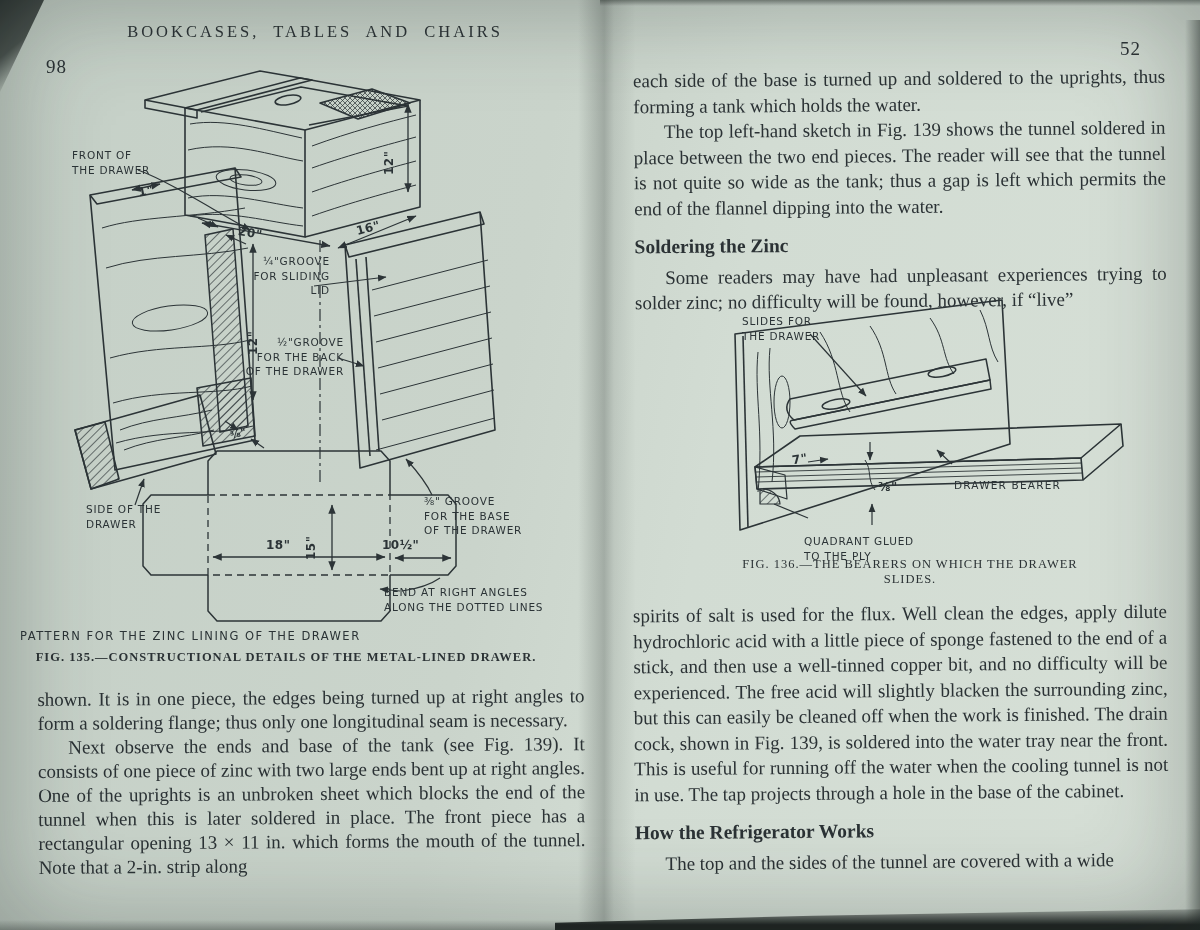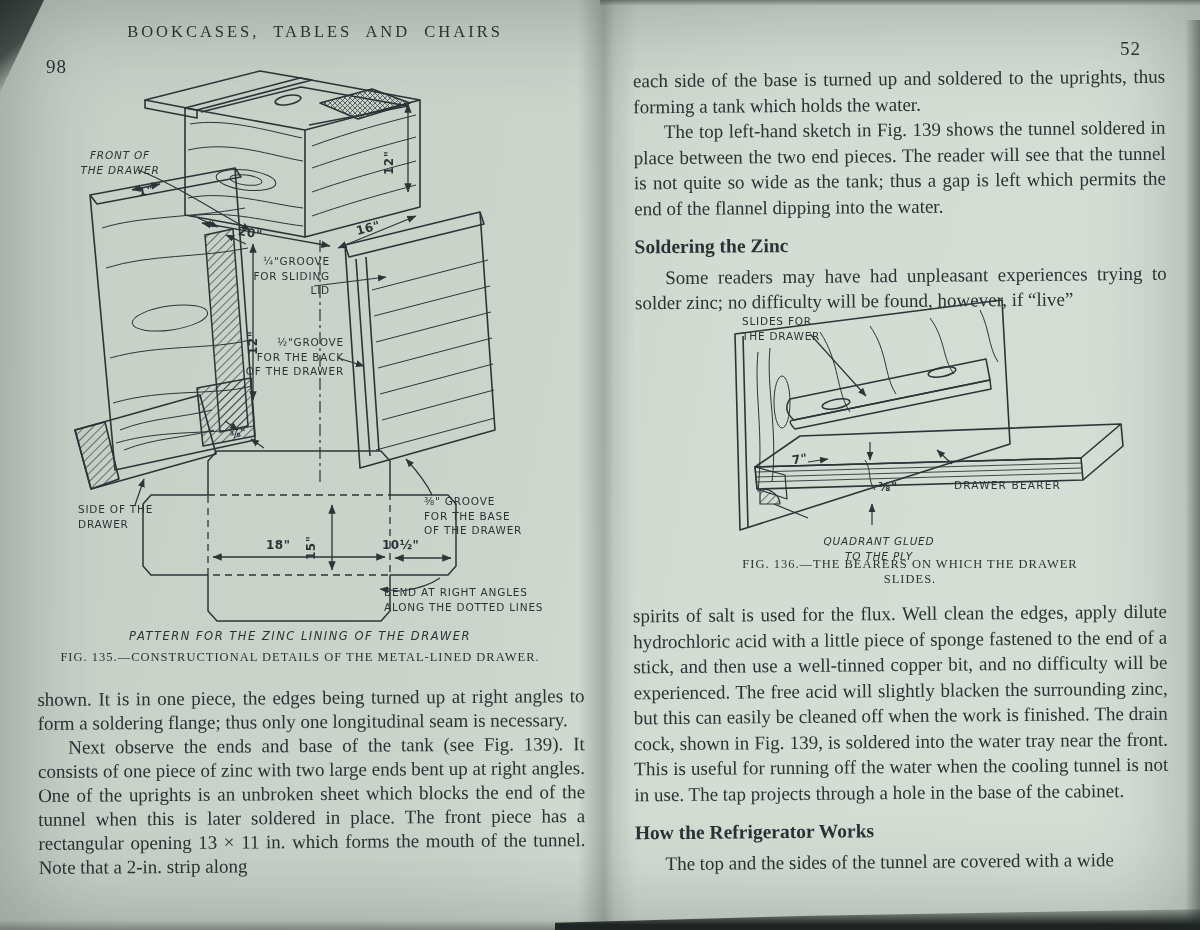--- a/index.html
+++ b/index.html
@@ -16,21 +16,21 @@
   .leftbody{font:19px/24px "Liberation Serif",serif;}
   .figure{position:absolute;}
   .figure svg{position:absolute;left:0;top:0;}
   .fig-label{position:absolute;font-family:"DejaVu Sans",sans-serif;font-size:10.5px;
              line-height:1.4;letter-spacing:0.8px;color:#2b3336;white-space:pre-line;}
   .dim-label{position:absolute;font-family:"DejaVu Sans",sans-serif;font-size:12px;font-weight:bold;
              letter-spacing:0.5px;color:#2b3336;white-space:nowrap;}
   .caption{position:absolute;text-align:center;font-size:12.5px;letter-spacing:1px;
            color:#2b3235;white-space:pre-line;}
   .right-align{text-align:right;}
-  .center{text-align:center;font-style:italic;}
+  .center{text-align:left;}
   
   .vignette{position:absolute;inset:0;box-shadow:inset 0 0 95px 12px rgba(38,46,42,0.30);pointer-events:none;}
   .corner-tl{position:absolute;left:0;top:0;width:44px;height:92px;
              background:linear-gradient(140deg,#2e3533 0%,#4a524e 45%,rgba(90,100,95,0) 75%);
              clip-path:polygon(0 0,100% 0,0 100%);}
   .gutter{position:absolute;left:578px;top:0;width:58px;height:930px;
           background:linear-gradient(to right,rgba(35,43,40,0) 0%,rgba(35,43,40,0.26) 45%,rgba(35,43,40,0.10) 62%,rgba(35,43,40,0) 100%);}
   .bottom-band{position:absolute;left:555px;bottom:0;width:645px;height:26px;
                background:linear-gradient(to bottom,rgba(28,33,31,0) 0%,#1d2220 80%);
                clip-path:polygon(0 100%,0 72%,40% 45%,100% 20%,100% 100%);}
@@ -181,34 +181,34 @@
     <div class="dim-label" style="left:218px;top:168px;transform:rotate(10deg);">20"</div>
     <div class="dim-label" style="left:336px;top:163px;transform:rotate(-15deg);">16"</div>
     <div class="fig-label right-align" style="left:228px;top:196px;width:82px;">¼"GROOVE
 FOR SLIDING
 LID</div>
     <div class="dim-label" style="left:240px;top:283px;width:40px;transform:rotate(-90deg);transform-origin:left bottom;">12"</div>
     <div class="fig-label right-align" style="left:222px;top:277px;width:102px;">½"GROOVE
 FOR THE BACK
 OF THE DRAWER</div>
     <div class="dim-label" style="left:210px;top:370px;font-size:10px;transform:rotate(-15deg);">⅜"</div>
-    <div class="fig-label" style="left:58px;top:444px;">SIDE OF THE
+    <div class="fig-label" style="left:66px;top:444px;">SIDE OF THE
 DRAWER</div>
     <div class="dim-label" style="left:246px;top:480px;">18"</div>
     <div class="dim-label" style="left:298px;top:488px;width:40px;transform:rotate(-90deg);transform-origin:left bottom;">15"</div>
     <div class="dim-label" style="left:362px;top:480px;">10½"</div>
     <div class="fig-label" style="left:404px;top:436px;">⅜" GROOVE
 FOR THE BASE
 OF THE DRAWER</div>
     <div class="fig-label" style="left:364px;top:527px;">BEND AT RIGHT ANGLES
 ALONG THE DOTTED LINES</div>
     <div class="fig-label center" style="left:0px;top:570px;width:560px;font-size:11.5px;letter-spacing:1.5px;">PATTERN FOR THE ZINC LINING OF THE DRAWER</div>
   </div>
 
-  <div class="caption" style="left:30px;top:650px;width:540px;">FIG. 135.—CONSTRUCTIONAL DETAILS OF THE METAL-LINED DRAWER.</div>
+  <div class="caption" style="left:16px;top:650px;width:540px;font-weight:bold;">FIG. 135.—CONSTRUCTIONAL DETAILS OF THE METAL-LINED DRAWER.</div>
 
   <div class="col leftbody" style="left:38px;top:686px;width:547px;transform:rotate(-0.4deg);">
     <p>shown. It is in one piece, the edges being turned up at right angles to form a soldering flange; thus only one longitudinal seam is necessary.</p>
     <p class="indent">Next observe the ends and base of the tank (see Fig. 139). It consists of one piece of zinc with two large ends bent up at right angles. One of the uprights is an unbroken sheet which blocks the end of the tunnel when this is later soldered in place. The front piece has a rectangular opening 13 × 11 in. which forms the mouth of the tunnel. Note that a 2-in. strip along</p>
   </div>
 
   <div class="abs page-num" style="left:1120px;top:38px;">52</div>
 
   <div class="col" style="left:634px;top:66px;width:532px;transform:rotate(-0.5deg);">
     <p>each side of the base is turned up and soldered to the uprights, thus forming a tank which holds the water.</p>

